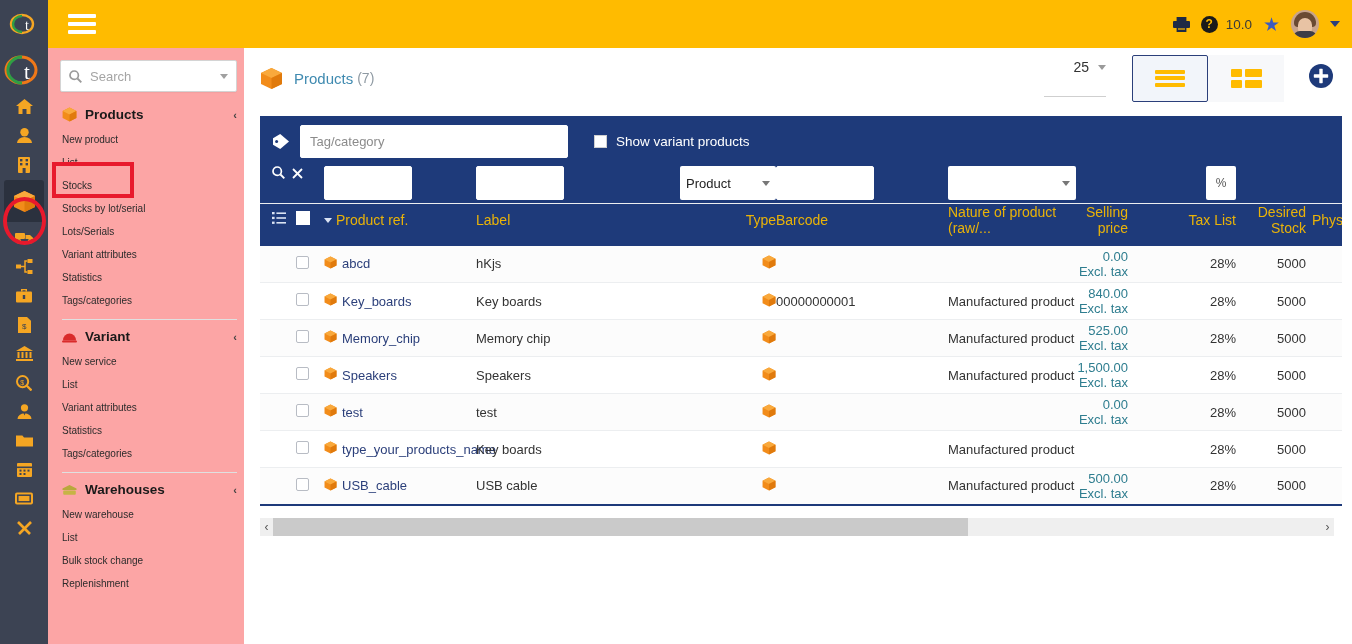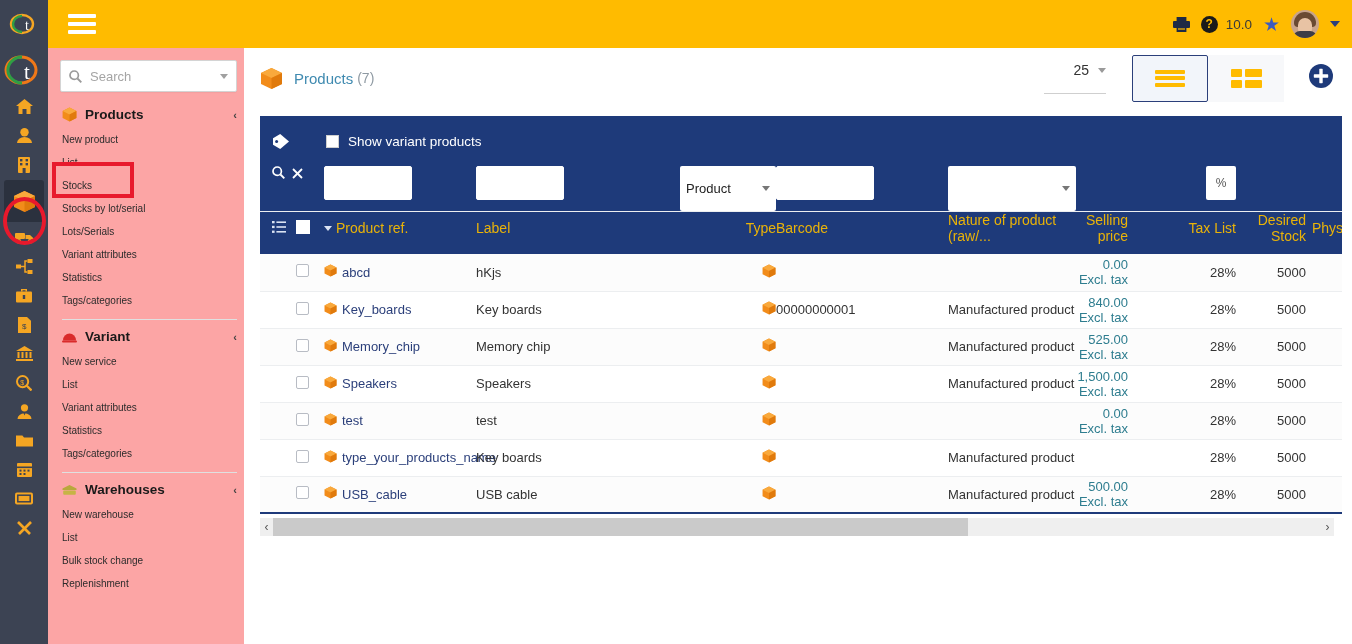--- a/index.html
+++ b/index.html
@@ -145,21 +145,21 @@
   .page-head .pico { margin-right: 11px; display: flex; }
   .page-title { font-size: 15px; color: #3f8ab0; }
   .page-count { font-size: 14px; color: #8f9aa3; margin-left: 4px; }
   .head-right {
     margin-left: auto; display: flex; align-items: center;
     padding-right: 18px; gap: 0;
   }
   .perpage {
     display: flex; align-items: center; justify-content: flex-end;
     width: 62px; border-bottom: 1px solid #cfcfcf;
-    padding-bottom: 15px; margin-right: 26px; gap: 9px;
+    padding-bottom: 21px; margin-right: 26px; gap: 9px;
   }
   .perpage .n { font-size: 14px; color: #333; }
   .perpage .c {
     width: 0; height: 0; border-left: 4px solid transparent;
     border-right: 4px solid transparent; border-top: 5px solid #9a9a9a;
   }
   .vbtn {
     width: 76px; height: 47px; display: flex;
     align-items: center; justify-content: center;
     background: #f7f8fa; cursor: pointer;
@@ -191,21 +191,21 @@
   }
   .svp .lab { font-size: 13.5px; color: #fff; }
 
   table.grid { width: 1120px; border-collapse: collapse; table-layout: fixed; }
   .fin {
     height: 34px; background: #fff; border: 1px solid #fff;
     border-radius: 2px; width: 88px; display: block;
   }
   .fin.wide { width: 98px; }
   .fsel {
-    height: 45px; background: #fff; border-radius: 2px;
+    height: 34px; background: #fff; border-radius: 2px;
     display: flex; align-items: center; justify-content: space-between;
     padding: 0 6px; font-size: 13px; color: #222;
   }
   .fsel .c {
     width: 0; height: 0; border-left: 4px solid transparent;
     border-right: 4px solid transparent; border-top: 5px solid #777;
   }
   .fpct {
     height: 34px; width: 30px; background: #fff; border-radius: 2px;
     display: flex; align-items: center; justify-content: center;
@@ -534,20 +534,23 @@
 
     <div class="tablewrap">
       <div class="filterbar">
         <div class="fb-row1">
           <span class="tag-ico">
             <svg width="17" height="15" viewBox="0 0 17 15" fill="#fff">
               <path d="M0 4.2 L0 10.8 L7.2 15 L16 7.5 L7.2 0 Z"></path>
               <circle cx="3.6" cy="7.5" r="1.5" fill="#1e3a7a"></circle>
             </svg>
           </span>
+          <div class="tagbox">
+            <span class="ph">Tag/category</span>
+          </div>
           <div class="svp">
             <span class="cbx"></span>
             <span class="lab">Show variant products</span>
           </div>
         </div>
 
         <table class="grid">
           <colgroup>
             <col style="width:36px">
               <col style="width:28px">

